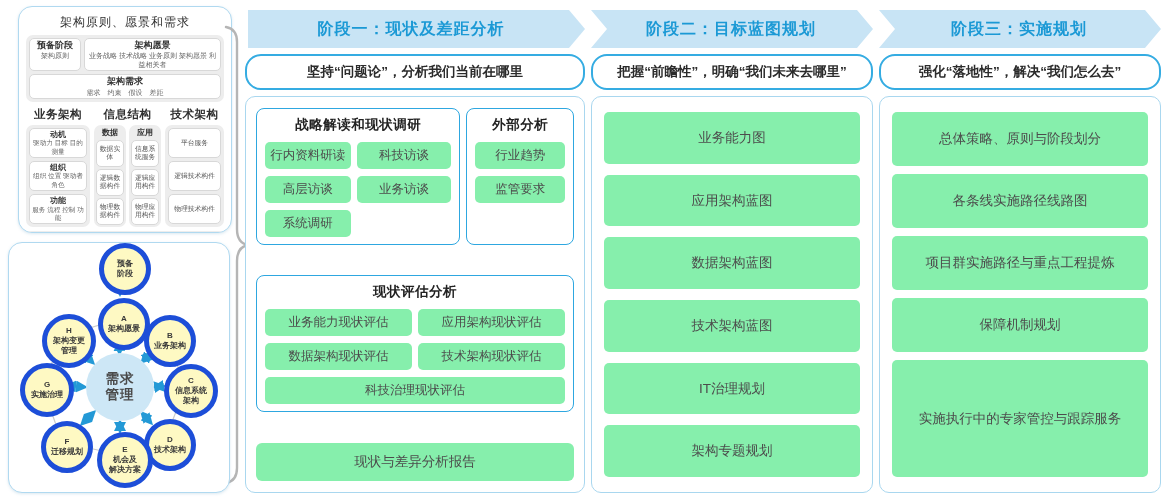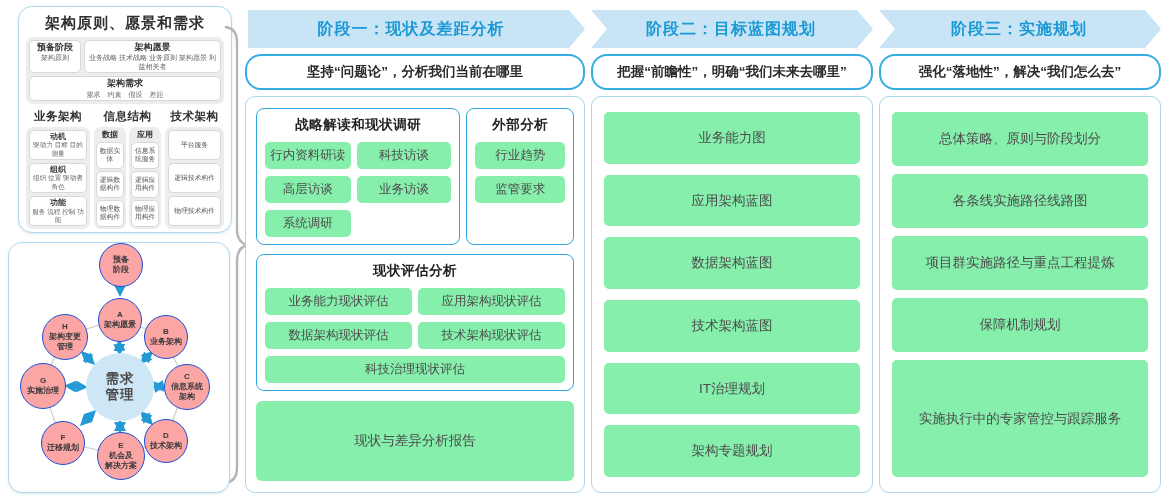--- a/index.html
+++ b/index.html
@@ -8,21 +8,21 @@
     font-family:"Liberation Sans","DejaVu Sans",sans-serif; color:#333;
   }
   .pre { white-space:pre-line; }
 
   
   .panel { position:absolute; background:#fff; border:1.5px solid #b0d9f0; border-radius:14px;
            box-shadow:0 1px 3px rgba(130,175,205,.28); box-sizing:border-box; }
   .lt { left:18px; top:6px; width:214px; height:227px; padding:5px 7px; overflow:hidden; }
   .lb { left:8px; top:242px; width:222px; height:251px; }
 
-  .lt-title { font-size:15px; font-weight:bold; color:#2f2f2f; text-align:center; margin:2px 0 4px; letter-spacing:1px; }
+  .lt-title { font-size:12px; font-weight:normal; color:#2f2f2f; text-align:center; margin:2px 0 4px; letter-spacing:1px; }
   .graybox { background:#ededed; border-radius:7px; }
   .wbox { background:#fff; border:1px solid #d8d8d8; border-radius:5px; text-align:center; padding:1px 2px; box-sizing:border-box; }
   .wb-t { font-size:9px; font-weight:bold; color:#333; line-height:1.25; }
   .wb-s { font-size:7px; color:#666; line-height:1.3; }
 
   .row1 { padding:3px; }
   .r1top { display:flex; gap:3px; }
   .prep-box { width:52px; }
   .vision-box { flex:1; }
   .req-box { margin-top:3px; }
@@ -35,21 +35,21 @@
   .cell-s { font-size:6.6px; color:#666; line-height:1.25; }
   .mini { font-size:6.8px; color:#555; line-height:1.2; display:flex; align-items:center; justify-content:center; padding:2px 1px; flex:1; }
   .info-row { display:flex; gap:3px; flex:1; }
   .subcol { flex:1; padding:2px; display:flex; flex-direction:column; gap:2px; }
   .sub-t { font-size:8px; font-weight:bold; text-align:center; color:#333; }
 
   .row3 { margin-top:4px; display:flex; gap:5px; padding:4px 5px; align-items:stretch; }
 
   
   .adm-svg { position:absolute; left:0; top:0; }
-  .node { position:absolute; border-radius:50%; background:#fca5a5; border:1px solid #1d4ed8;
+  .node { position:absolute; border-radius:50%; background:#fef9c3; border:5px solid #1d4ed8;
           display:flex; align-items:center; justify-content:center; text-align:center; }
   .node span { white-space:pre-line; font-size:8px; line-height:1.22; font-weight:bold; color:#3a3a3a; }
   .center-node { background:#cde7f6; border:none; }
   .center-node span { font-size:13.5px; letter-spacing:1px; color:#4a4a4a; }
 
   
   .brace { position:absolute; left:216px; top:24px; }
 
   
   .phases { position:absolute; left:245px; top:10px; width:916px; height:483px; display:flex; gap:6px; }
@@ -59,21 +59,21 @@
   .band { height:38px; background:#c8e4f5; color:#1b99d5; font-size:16px; font-weight:bold;
           display:flex; align-items:center; justify-content:center; letter-spacing:1px; flex:none; }
   .band-first { clip-path:polygon(3px 0, calc(100% - 16px) 0, 100% 50%, calc(100% - 16px) 100%, 3px 100%); padding-right:8px; }
   .band-notched { clip-path:polygon(0 0, calc(100% - 16px) 0, 100% 50%, calc(100% - 16px) 100%, 0 100%, 16px 50%); padding-left:6px; padding-right:8px; }
   .band-last { clip-path:polygon(0 0, calc(100% - 16px) 0, 100% 50%, calc(100% - 16px) 100%, 0 100%, 16px 50%); }
 
   .subtitle { margin-top:6px; height:32px; border:2px solid #35ace2; border-radius:16px; background:#fff;
               display:flex; align-items:center; justify-content:center; font-size:13.5px; font-weight:bold;
               color:#2b2b2b; flex:none; }
   .content { margin-top:6px; flex:1; border:1.5px solid #a9d7ef; border-radius:10px; background:#fff;
-             padding:11px 10px; box-sizing:border-box; display:flex; flex-direction:column; min-height:0; }
+             padding:11px 10px; box-sizing:border-box; display:flex; flex-direction:column; min-height:0;gap:21px; }
 
   .group { border:1.5px solid #2ea7e0; border-radius:8px; background:#fff; padding:7px 8px; box-sizing:border-box; }
   .g-t { text-align:center; font-weight:bold; font-size:13.5px; color:#222; margin-bottom:8px; letter-spacing:.5px; }
   .item { background:#86efac; border-radius:5px; color:#4c4c4c; display:flex; align-items:center;
           justify-content:center; font-size:12.5px; text-align:center; }
 
   .top-groups { display:flex; gap:6px; }
   .ga { flex:2.08; } .gb { flex:1; }
   .grid2 { display:grid; grid-template-columns:0.95fr 1.05fr; gap:7px 6px; }
   .grid2 .item, .gb .item { height:27px; }

